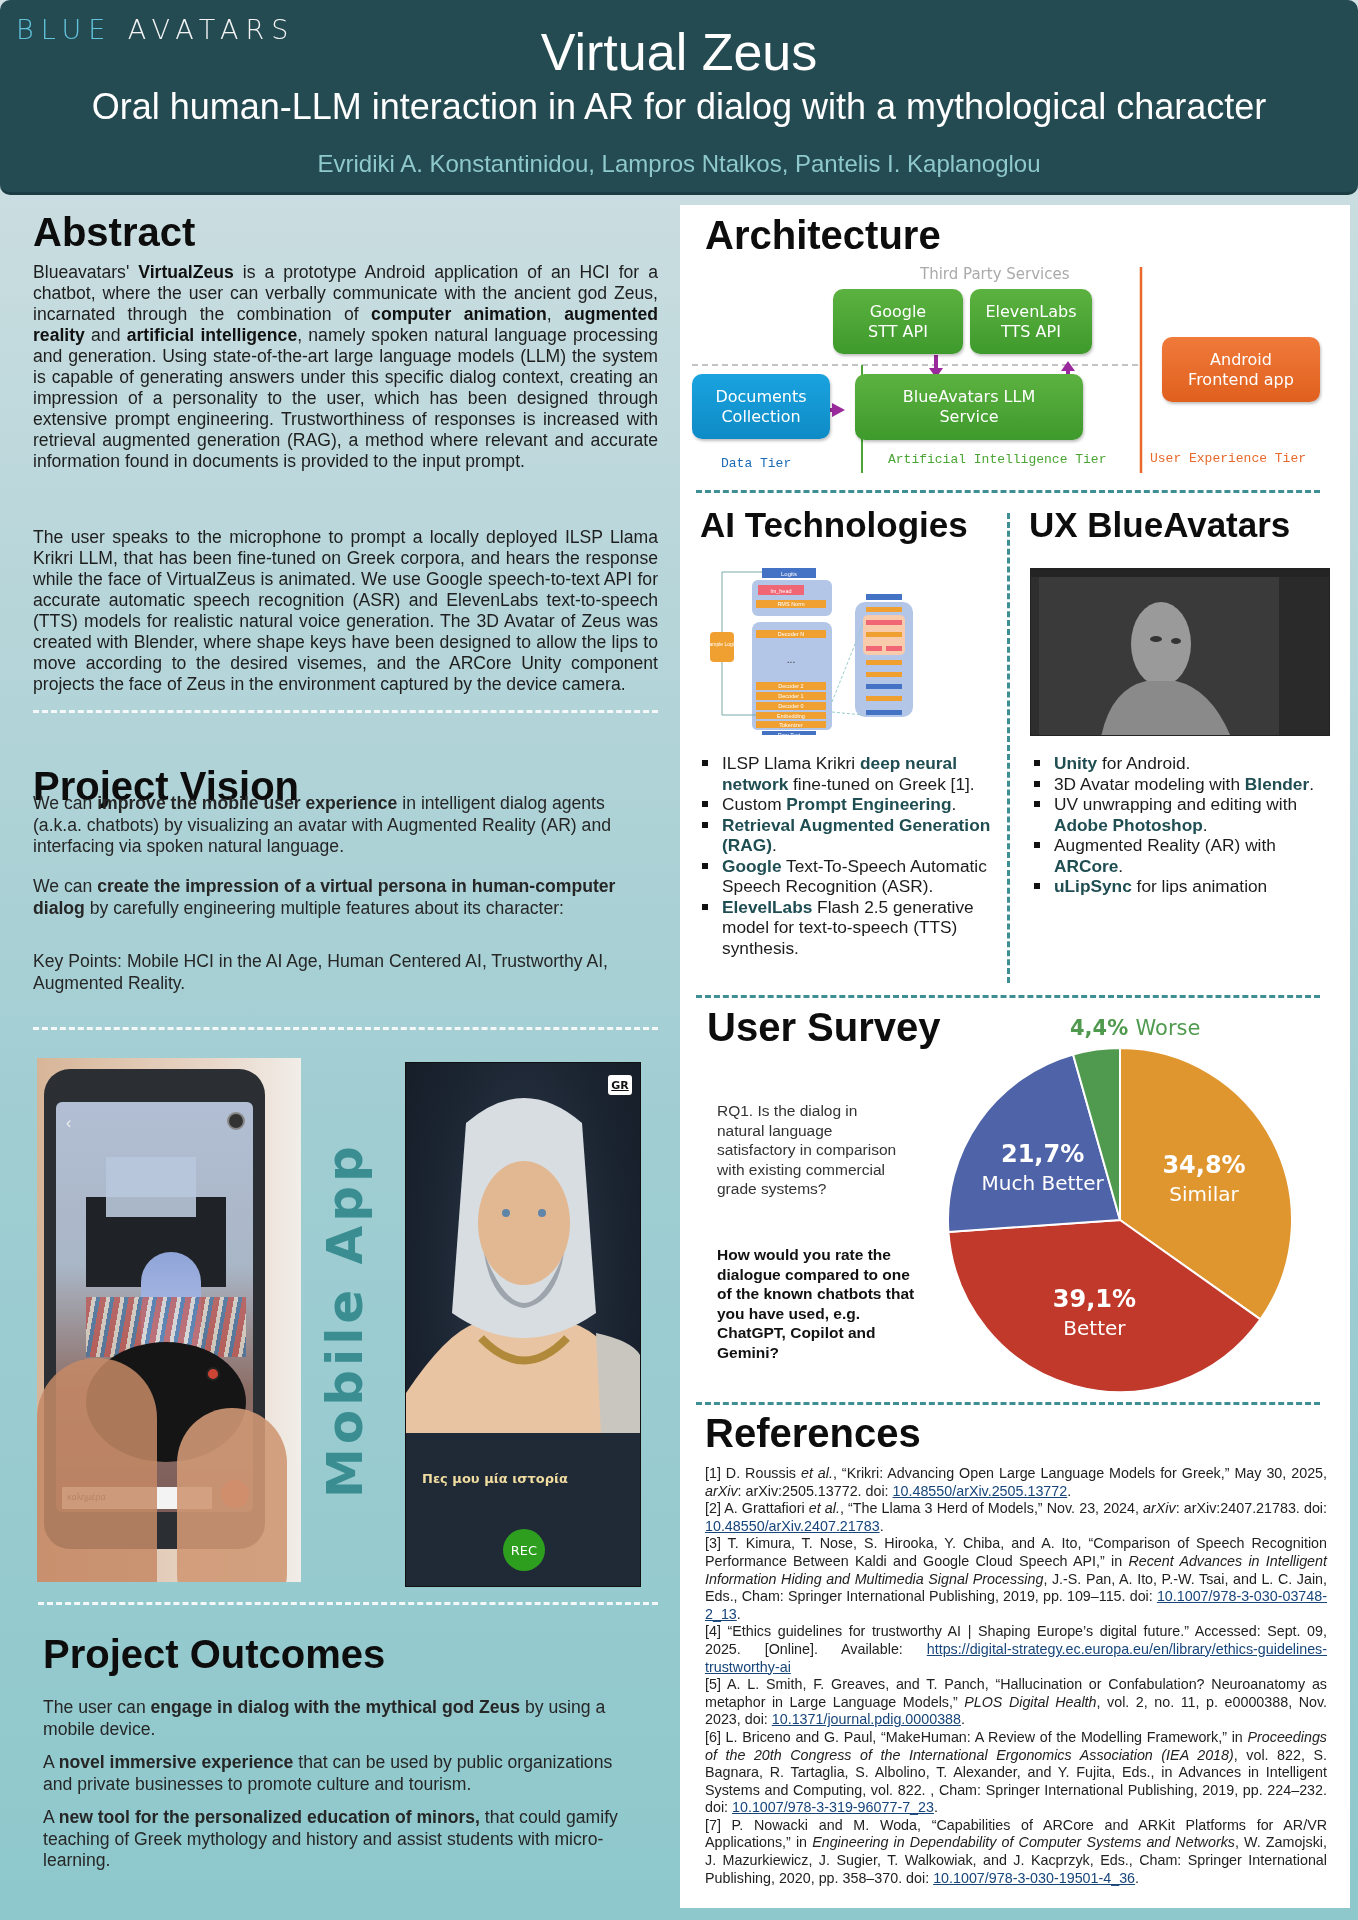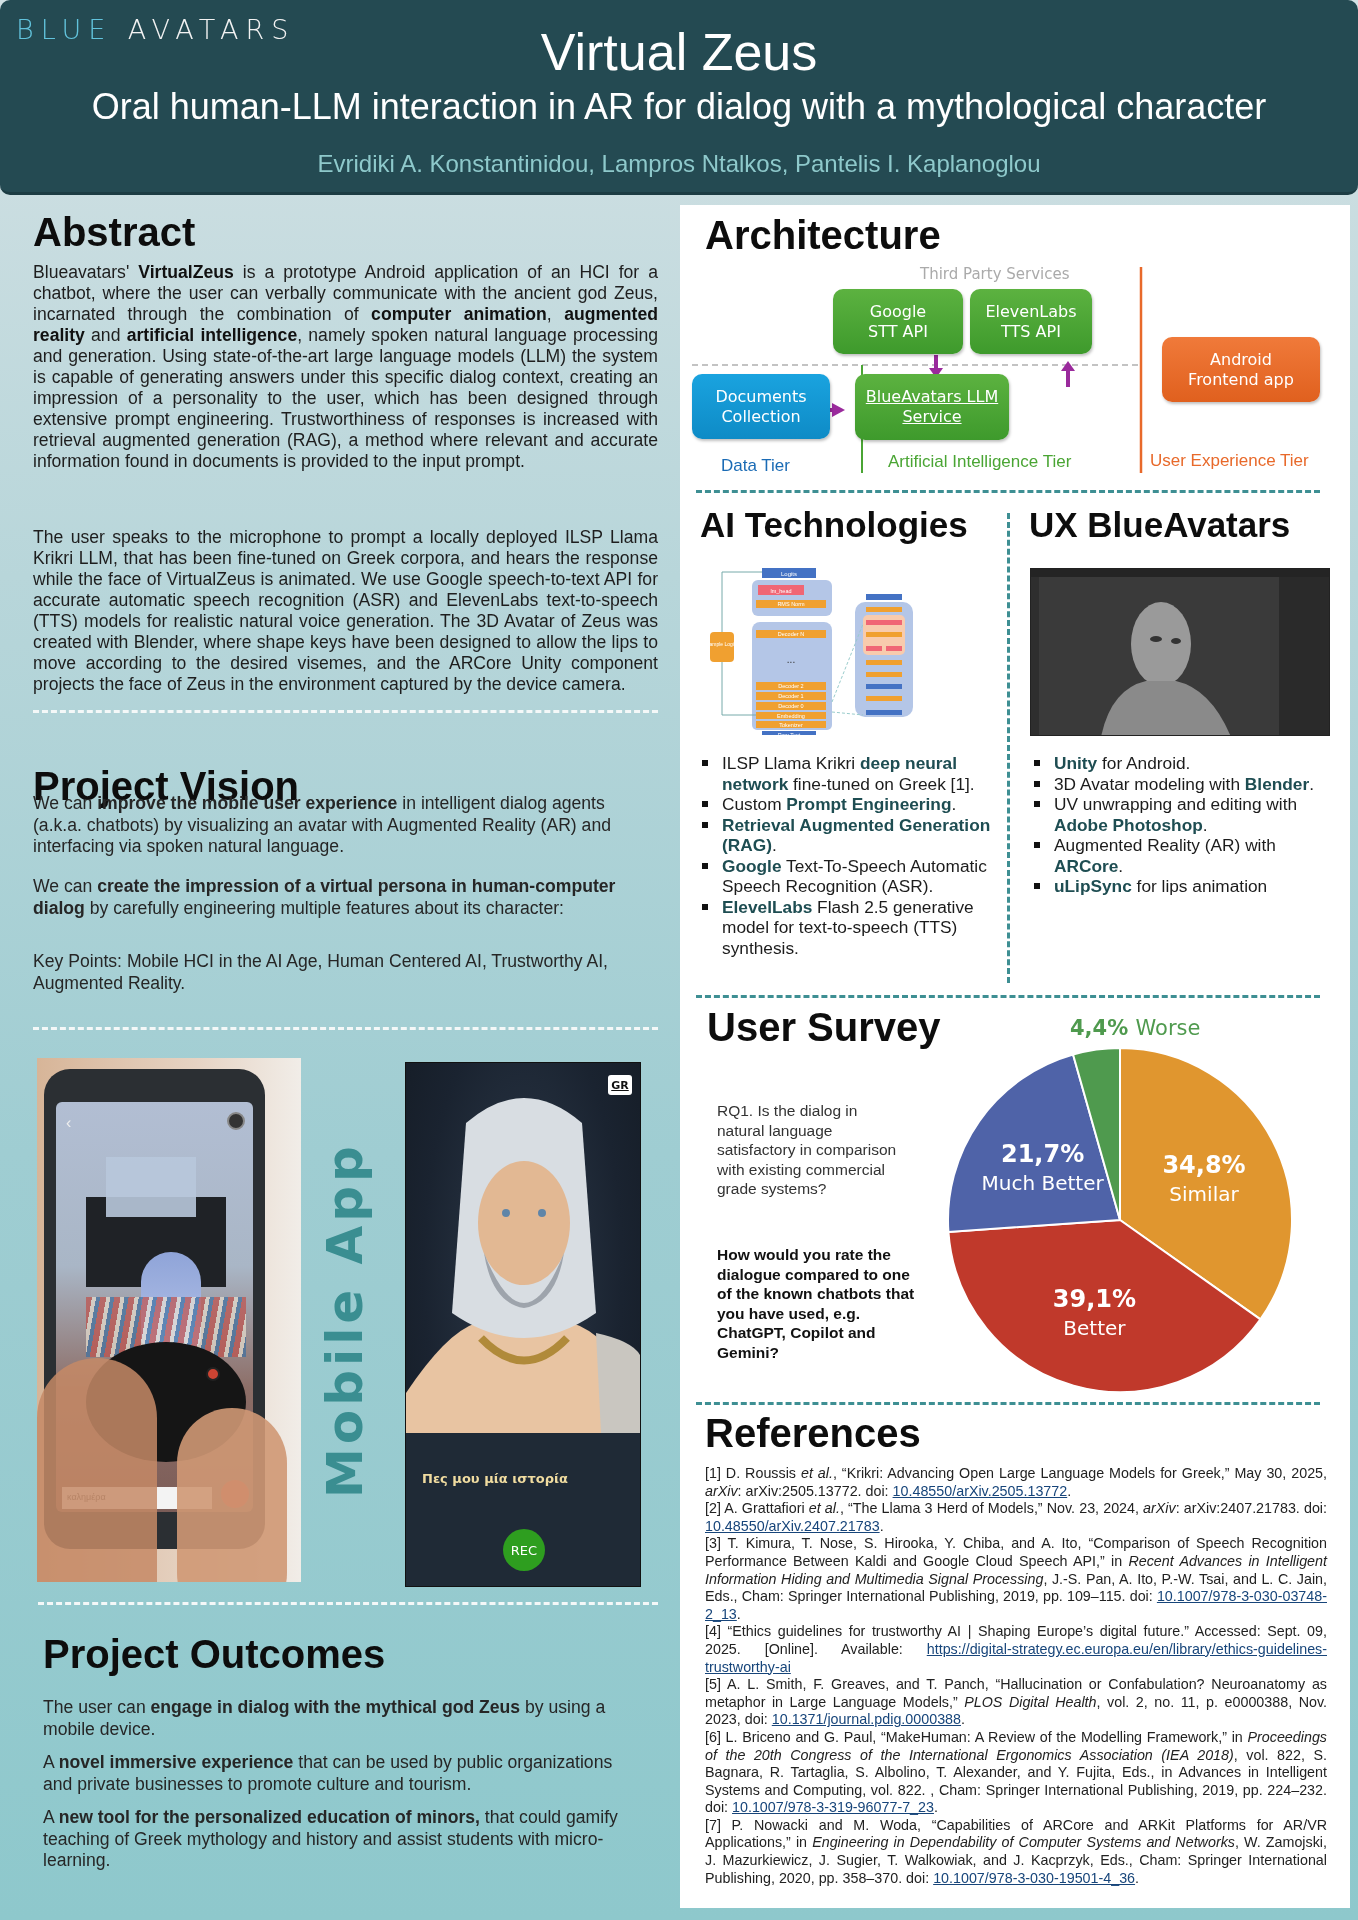--- a/index.html
+++ b/index.html
@@ -38,21 +38,21 @@
   .rp-abs { position: absolute; }
   .arch-box {
     position: absolute; border-radius: 10px; color: #fff; font-size: 16px; text-align: center;
     display: flex; align-items: center; justify-content: center; line-height: 20px;
     font-family: "DejaVu Sans", sans-serif;
     box-shadow: 1px 2px 3px rgba(0,0,0,0.25);
   }
   .green-box { background: linear-gradient(180deg, #5cb240, #3e9a2c); }
   .blue-box { background: linear-gradient(180deg, #1aa3df, #0e8bc6); }
   .orange-box { background: linear-gradient(180deg, #f07a3a, #e0601e); }
-  .tier-label { position: absolute; font-size: 17px; font-family: Liberation Sans, sans-serif; }
+  .tier-label { position: absolute; font-size: 13px; font-family: Liberation Mono, monospace; }
 
   ul.tech { list-style: none; }
   ul.tech li { position: relative; padding-left: 20px; font-size: 17.3px; line-height: 20.5px; color: #1c1c1c; }
   ul.tech li::before { content: ""; position: absolute; left: 0; top: 7px; width: 6px; height: 6px; background: #111; }
   .hl { color: #1e4d52; font-weight: 700; }
 
   .refs { position: absolute; left: 25px; top: 1260px; width: 622px; font-size: 14.3px; line-height: 17.6px; color: #222; text-align: justify; }
   .refs a { color: #17457a; text-decoration: underline; }
   .refs p { margin: 0; }
 
@@ -175,21 +175,21 @@
     <line x1="388" y1="165" x2="388" y2="182" stroke="#9a2a9c" stroke-width="4"></line>
     <polygon points="381,166 395,166 388,156" fill="#9a2a9c"></polygon>
   </svg>
 
   <div class="arch-box green-box" style="left:153px;top:84px;width:130px;height:65px;white-space:pre-line;">Google
 STT API</div>
   <div class="arch-box green-box" style="left:290px;top:84px;width:122px;height:65px;white-space:pre-line;">ElevenLabs
 TTS API</div>
   <div class="arch-box blue-box" style="left:12px;top:169px;width:138px;height:65px;white-space:pre-line;">Documents
 Collection</div>
-  <div class="arch-box green-box" style="left:175px;top:169px;width:154px;height:66px;white-space:pre-line;text-decoration:underline;">BlueAvatars LLM
+  <div class="arch-box green-box" style="left:175px;top:169px;width:228px;height:66px;white-space:pre-line;">BlueAvatars LLM
 Service</div>
   <div class="arch-box orange-box" style="left:482px;top:132px;width:158px;height:65px;white-space:pre-line;">Android
 Frontend app</div>
 
   <div class="tier-label" style="left:41px;top:251px;color:#1a6bb5;">Data Tier</div>
   <div class="tier-label" style="left:208px;top:247px;color:#4aa534;">Artificial Intelligence Tier</div>
   <div class="tier-label" style="left:470px;top:246px;color:#e8692a;">User Experience Tier</div>
 
   <div class="dash-teal" style="left:16px;top:285px;width:624px;"></div>
 

